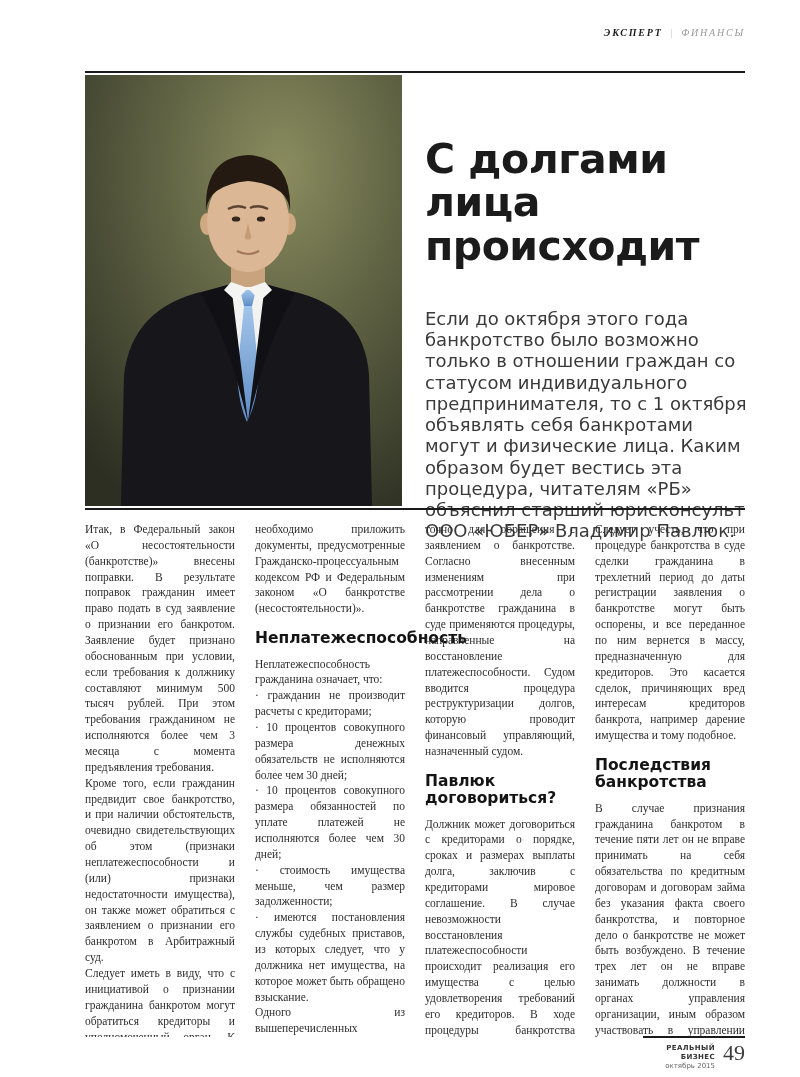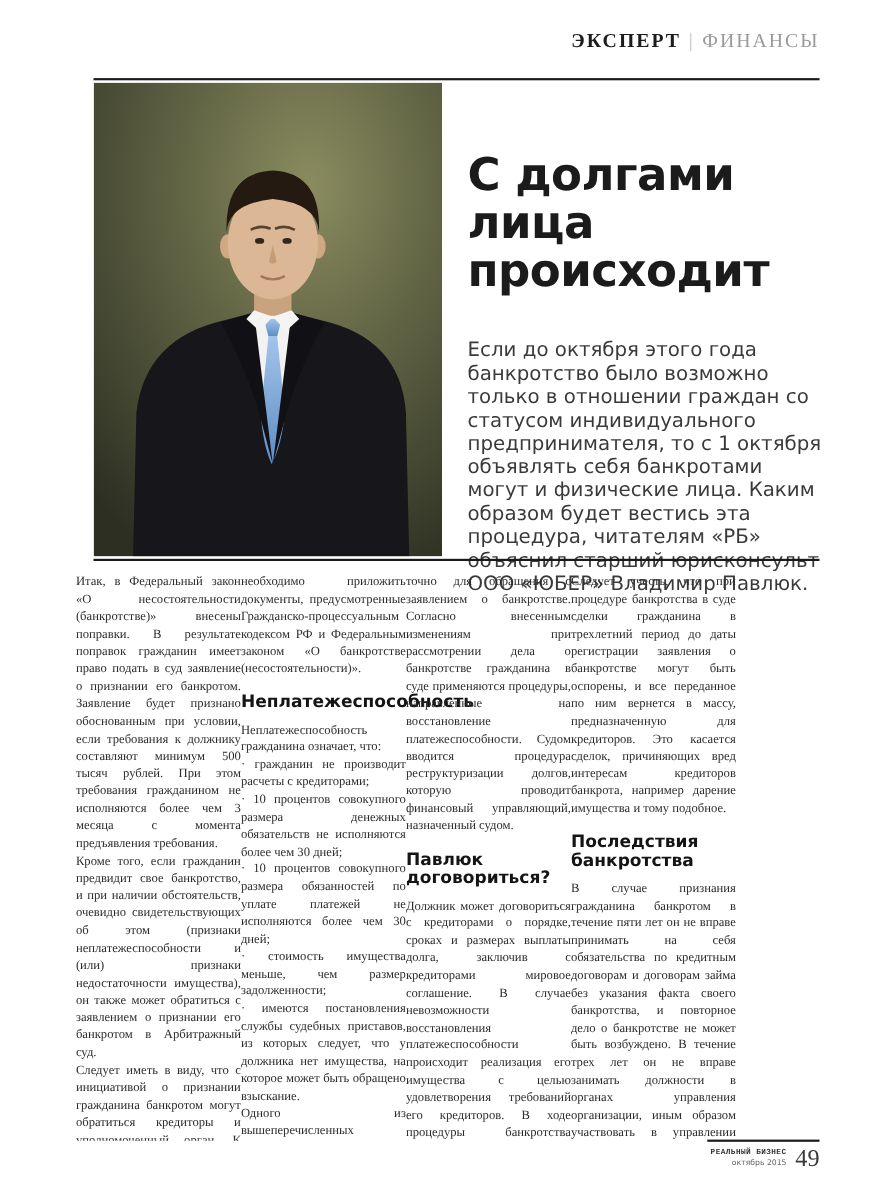--- a/index.html
+++ b/index.html
@@ -1,54 +1,54 @@
 <!DOCTYPE html>
 <html lang="ru"><head>
 <meta charset="utf-8">
 <style>
   html,body{margin:0;padding:0;background:#ffffff;}
   .page{position:relative;width:800px;height:1077px;background:#fff;overflow:hidden;
         font-family:"Liberation Serif",serif;color:#222;}
 
   
-  .mag-header{position:absolute;top:27px;right:55px;font-size:18px;letter-spacing:1.8px;
-              font-family:"Liberation Serif",serif;white-space:nowrap;}
+  .mag-header{position:absolute;top:27px;right:55px;font-size:10px;letter-spacing:1.8px;
+              font-family:"Liberation Serif",serif;white-space:nowrap;font-style:italic;}
   .mag-brand{color:#1c1c1c;font-weight:bold;}
   .mag-divider{color:#c0c0c0;margin:0 7px;font-weight:normal;}
   .mag-section{color:#9a9a9a;}
 
   .rule-top{position:absolute;left:85px;top:71px;width:660px;height:2px;background:#1a1a1a;}
   .rule-mid{position:absolute;left:85px;top:508px;width:660px;height:2px;background:#1a1a1a;}
 
   
   .photo{position:absolute;left:85px;top:75px;width:317px;height:431px;overflow:hidden;}
   .photo svg{display:block;}
 
   
   .headline{position:absolute;left:425px;top:138px;width:322px;
             font-family:"DejaVu Sans",sans-serif;font-weight:bold;font-size:41px;
             line-height:1.06;color:#1b1b1b;letter-spacing:-0.5px;}
   .lede{position:absolute;left:425px;top:308px;width:324px;
         font-family:"DejaVu Sans",sans-serif;font-size:18px;line-height:1.18;color:#3a3a3a;}
 
   
-  .body-cols{position:absolute;left:69px;top:522px;width:660px;height:515px;
-             display:flex;overflow:hidden;}
+  .body-cols{position:absolute;left:85px;top:522px;width:660px;height:515px;
+             display:flex;gap:20px;overflow:hidden;}
   .col{width:150px;flex:0 0 150px;font-size:11.5px;line-height:1.38;text-align:justify;
        color:#2d2d2d;hyphens:auto;-webkit-hyphens:auto;}
   .col p{margin:0;}
   .col h2{font-family:"DejaVu Sans",sans-serif;font-size:15.5px;font-weight:bold;
           line-height:1.12;color:#141414;margin:13px 0 9px 0;text-align:left;}
 
   
   .footer{position:absolute;right:55px;top:1036px;width:102px;}
   .footer-rule{width:100%;height:2px;background:#1a1a1a;margin-bottom:4px;}
   .footer-row{display:flex;justify-content:flex-end;align-items:flex-start;gap:8px;}
   .footer-text{text-align:right;font-family:"DejaVu Sans",sans-serif;line-height:1.25;padding-top:2px;}
-  .footer-mag{font-size:7px;font-weight:bold;letter-spacing:.4px;color:#333;font-family:Liberation Mono, monospace;}
+  .footer-mag{font-size:7px;font-weight:bold;letter-spacing:.4px;color:#333;}
   .footer-issue{font-size:7px;color:#666;}
   .footer-page{font-family:"Liberation Serif",serif;font-size:22px;color:#3a3a3a;line-height:1;}
 </style>
 </head>
 <body>
 
 <div class="page">
 
   <div class="mag-header">
     <span class="mag-brand">ЭКСПЕРТ</span><span class="mag-divider">|</span><span class="mag-section">ФИНАНСЫ</span>

